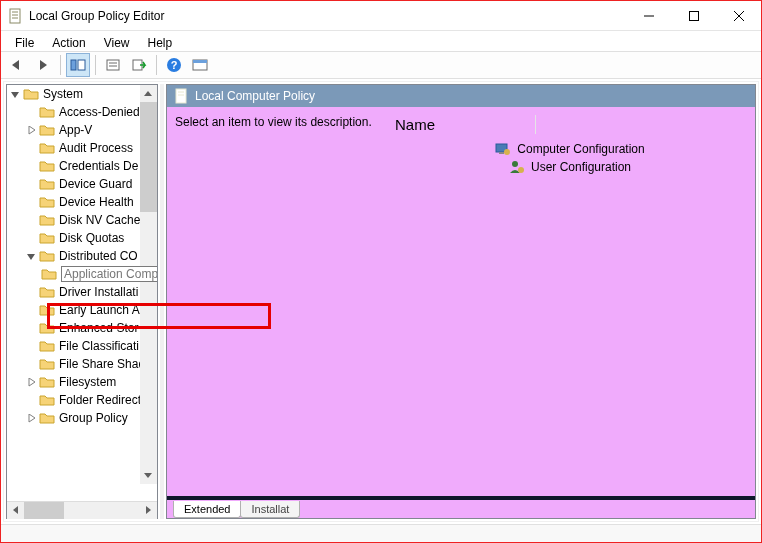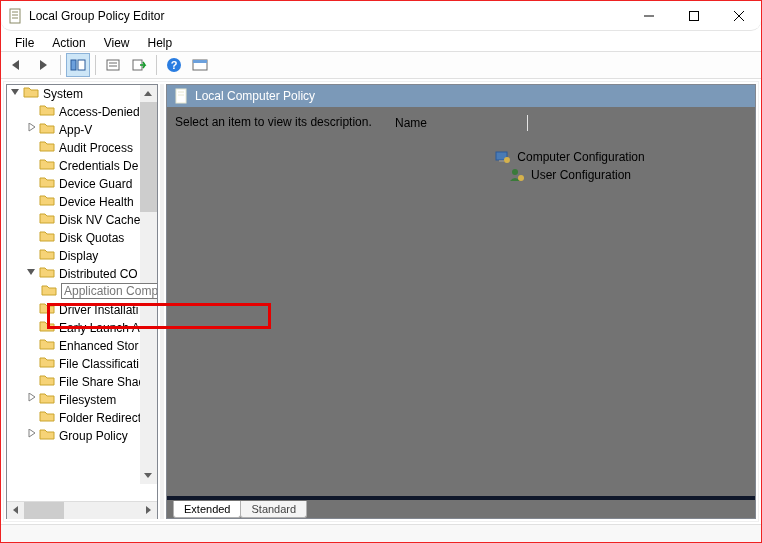--- a/index.html
+++ b/index.html
@@ -1,56 +1,56 @@
 <!DOCTYPE html>
 <html><head>
 <meta charset="utf-8">
 <style>
   * { box-sizing: border-box; }
   html,body { margin:0; padding:0; font-family: "Segoe UI", Tahoma, sans-serif; font-size:12px; color:#000; background:#fff;}
   .window { width:762px; height:543px; border:1px solid #e22; background:#fff; display:flex; flex-direction:column; position:relative;}
-  .titlebar { height:30px; display:flex; align-items:center; border-bottom:1px solid #e5e5e5;border-radius:10px;}
+  .titlebar { height:30px; display:flex; align-items:center; border-bottom:1px solid #e5e5e5;}
   .title-icon { width:16px;height:16px;margin:0 6px;}
   .title-text { flex:0 0 auto; }
   .title-spacer {flex:1;}
   .win-btn { width:45px;height:28px; display:flex;align-items:center;justify-content:center; }
   .win-btn svg {pointer-events:none;}
   .menubar { height:20px; display:flex; align-items:flex-end; padding:0 6px; gap:2px;}
   .menu-item { padding:1px 8px;}
   .toolbar { height:28px; border-top:1px solid #e0e0e0; border-bottom:1px solid #e0e0e0; display:flex; align-items:center; padding:0 4px; gap:2px; background:#fdfdfd;}
   .tb-btn { width:24px;height:24px; display:flex;align-items:center;justify-content:center; border:1px solid transparent;}
   .tb-btn.active { border:1px solid #8cb3d9; background:#cde6f7;}
   .tb-sep { width:1px;height:20px;background:#ccc;margin:0 3px;}
   .body { flex:1; display:flex; padding:2px; gap:2px; min-height:0; border:1px solid #f0f0f0; margin:2px;}
   .tree-pane { width:152px; border:1px solid #828790; background:#fff; display:flex; flex-direction:column; position:relative;}
   .tree-scroll { flex:1; overflow:hidden; position:relative;}
   .tree { font-size:12px; line-height:18px;}
-  .node { display:flex; height:18px; white-space:nowrap; overflow:hidden; padding-left:2px;}
+  .node { display:flex; align-items:center; height:18px; white-space:nowrap; overflow:hidden; padding-left:2px;}
   .indent0{padding-left:2px;} .indent1{padding-left:18px;} .indent2{padding-left:34px;}
   .exp { width:12px;height:12px; display:inline-flex;align-items:center;justify-content:center; margin-right:2px; color:#666;}
   .exp.spacer{visibility:hidden;}
   .folder-icon{width:16px;height:14px;margin-right:4px;display:inline-block;}
   .node-label{white-space:nowrap;}
   .editing-row{background:#fff;}
   .editing-input{border:1px solid #7a7a7a;padding:0 2px;height:16px;background:#fff;font-family:inherit;font-size:12px;color:#777;}
   .highlight {position:absolute; border:3px solid #e60000; pointer-events:none; z-index:50;}
   .tree-hscroll{height:17px;border-top:1px solid #ddd;display:flex;align-items:center;background:#f0f0f0;}
   .hs-btn{width:17px;height:17px;background:#f0f0f0;display:flex;align-items:center;justify-content:center;border:0;}
   .hs-track{flex:1;height:17px;background:#f0f0f0;position:relative;}
   .hs-thumb{position:absolute;left:0;top:0;height:17px;width:40px;background:#cdcdcd;}
   .vscroll{position:absolute;right:0;top:0;bottom:17px;width:17px;background:#f0f0f0;display:flex;flex-direction:column;}
   .vs-track{flex:1;position:relative;}
   .vs-thumb{position:absolute;left:0;right:0;top:0;height:110px;background:#cdcdcd;}
   .splitter{width:4px;background:#f0f0f0;cursor:col-resize;}
-  .right-pane{flex:1;border:1px solid #828790;display:flex;flex-direction:column;background:#737373;}
+  .right-pane{flex:1;border:1px solid #828790;display:flex;flex-direction:column;background:#f0abfc;}
   .rp-header{height:22px;background:#7b99b8;color:#fff;display:flex;align-items:center;padding:0 6px;gap:6px;}
   .rp-body{flex:1;display:flex;padding:8px 8px 0 8px;gap:18px;}
   .rp-desc{width:200px;}
   .rp-list{flex:1;}
-  .rp-colhdr{font-size:12px;color:#000;border-right:1px solid #e5e5e5;display:inline-block;padding:1px 100px 1px 2px;margin-bottom:17px;}
+  .rp-colhdr{font-size:15px;color:#000;border-right:1px solid #e5e5e5;display:inline-block;padding:1px 100px 1px 2px;margin-bottom:6px;}
   .rp-item{display:flex;align-items:center;height:18px;gap:6px;justify-content:center;}
   .icon16{width:16px;height:16px;display:inline-block;}
   .tabs{height:22px;display:flex;align-items:flex-end;border-top:4px solid #0f172a;padding-left:6px;gap:0;font-size:11px;}
   .tab{padding:2px 10px;border:1px solid #b0b0b0;border-top:0;border-bottom-left-radius:3px;border-bottom-right-radius:3px;background:#fff;margin-right:-1px;}
   .tab.active{background:#fff;position:relative;top:0;}
   .tab.inactive{background:#f4f4f4;color:#444;}
   .statusbar{height:18px;border-top:1px solid #e0e0e0;background:#f8f8f8;}
 </style>
 </head>
 <body>
@@ -207,27 +207,20 @@
                   <path d="M1 3 L6 3 L8 5 L15 5 L15 12 L1 12 Z" fill="#f6d377" stroke="#caa42e"></path>
                 </svg></span>
               <span class="node-label">Disk NV Cache</span>
             </div>
         <div class="node indent1">
               <span class="exp spacer">▸</span>
               <span class="folder-icon"><svg width="16" height="14">
                   <path d="M1 3 L6 3 L8 5 L15 5 L15 12 L1 12 Z" fill="#f6d377" stroke="#caa42e"></path>
                 </svg></span>
               <span class="node-label">Disk Quotas</span>
-            </div>
-        <div class="node indent1">
-              <span class="exp spacer">▸</span>
-              <span class="folder-icon"><svg width="16" height="14">
-                  <path d="M1 3 L6 3 L8 5 L15 5 L15 12 L1 12 Z" fill="#f6d377" stroke="#caa42e"></path>
-                </svg></span>
-              <span class="node-label">Display</span>
             </div>
         <div class="node indent1">
               <span class="exp">
                 <svg width="9" height="9">
                   <path d="M0 2 L8 2 L4 8 Z" fill="#595959"></path>
                 </svg>
               </span>
               <span class="folder-icon"><svg width="16" height="14">
                   <path d="M1 3 L6 3 L8 5 L15 5 L15 12 L1 12 Z" fill="#f6d377" stroke="#caa42e"></path>
                 </svg></span>
@@ -367,21 +360,21 @@
                   <circle cx="6" cy="5" r="3" fill="#3a7a3a"></circle>
                   <path d="M1 14 Q6 8 11 14 Z" fill="#3a7a3a"></path>
                   <circle cx="12" cy="11" r="3" fill="#d6b24c"></circle>
                 </svg></span>
           <span>User Configuration</span>
         </div>
       </div>
     </div>
     <div class="tabs">
       <div class="tab active">Extended</div>
-      <div class="tab inactive">Standard</div>
+      <div class="tab inactive">Installat</div>
     </div>
   </div>
 </div>
 
 <div class="statusbar"></div>
 
 <div class="highlight" style="left:46px;top:302px;width:224px;height:26px;"></div>
 
 </div>
 

